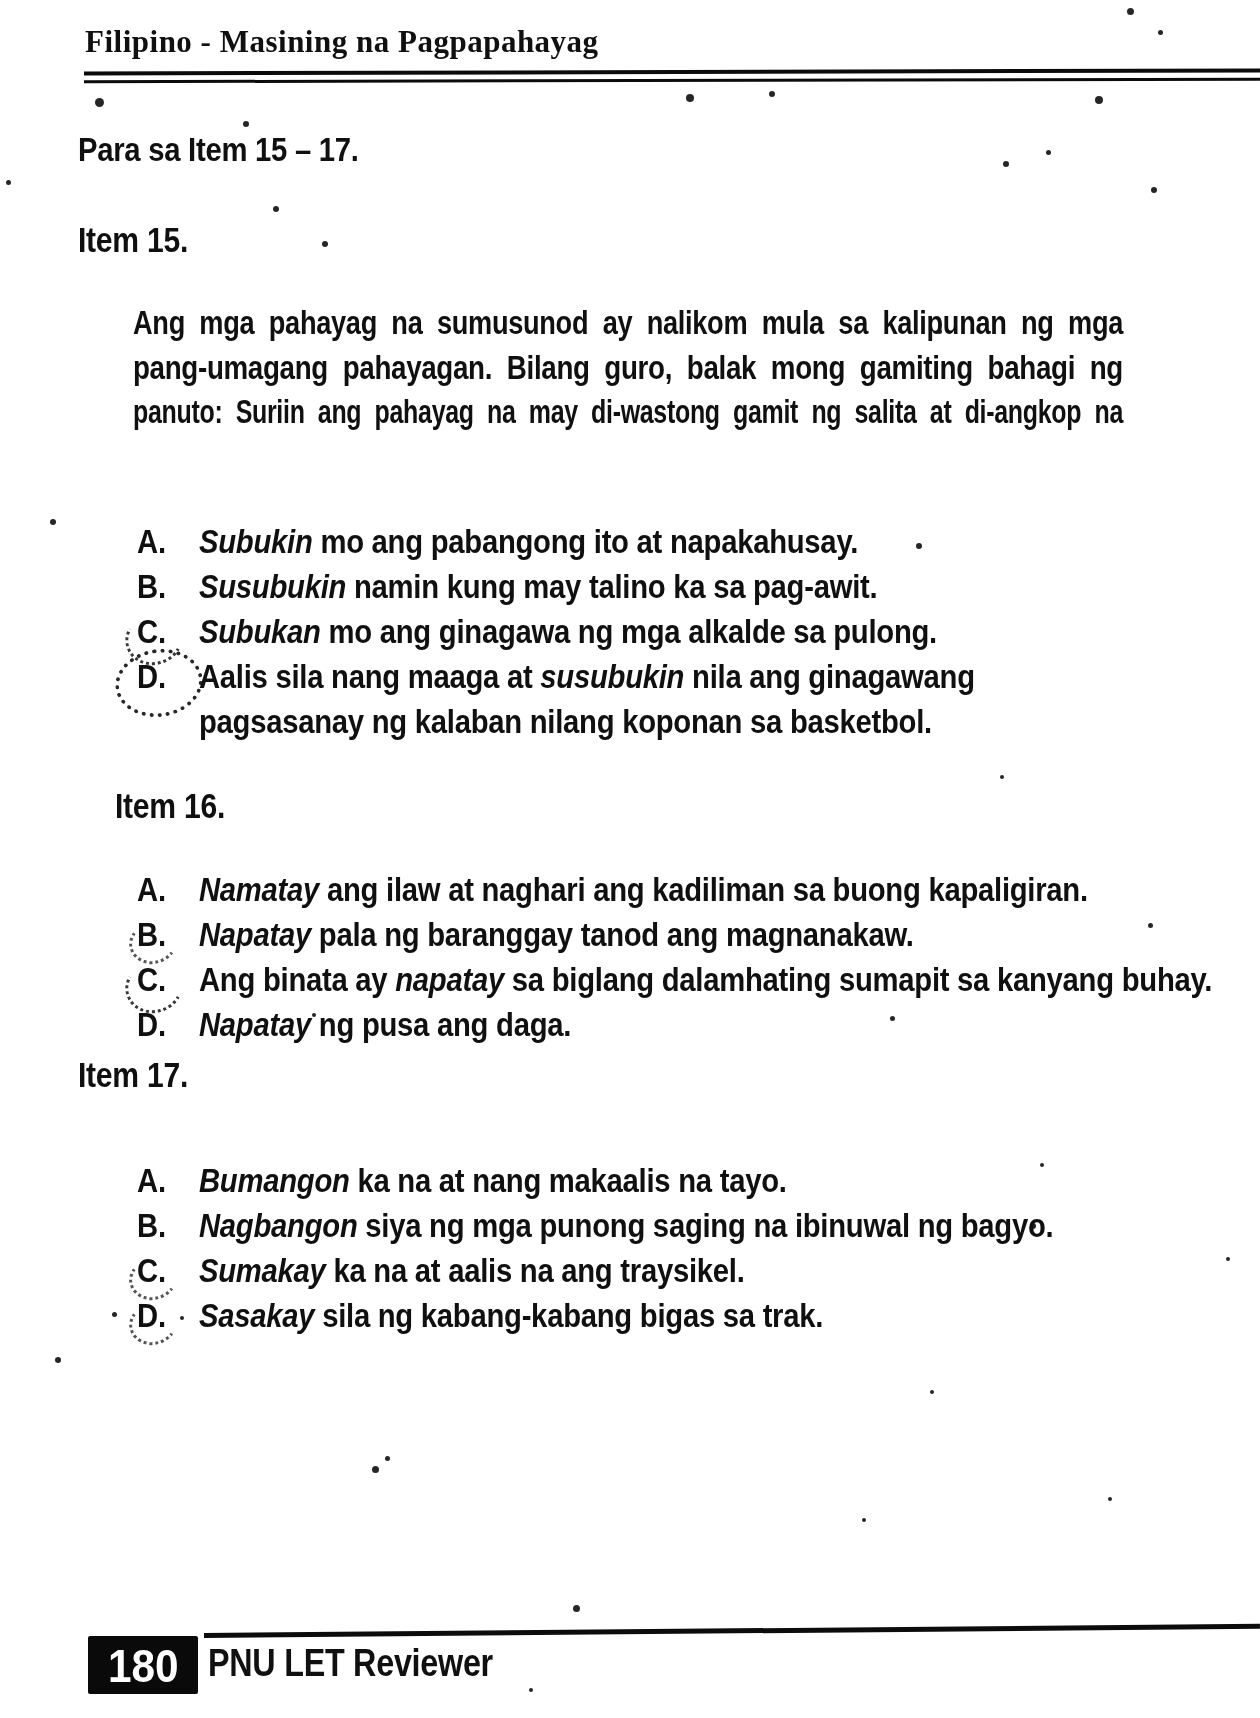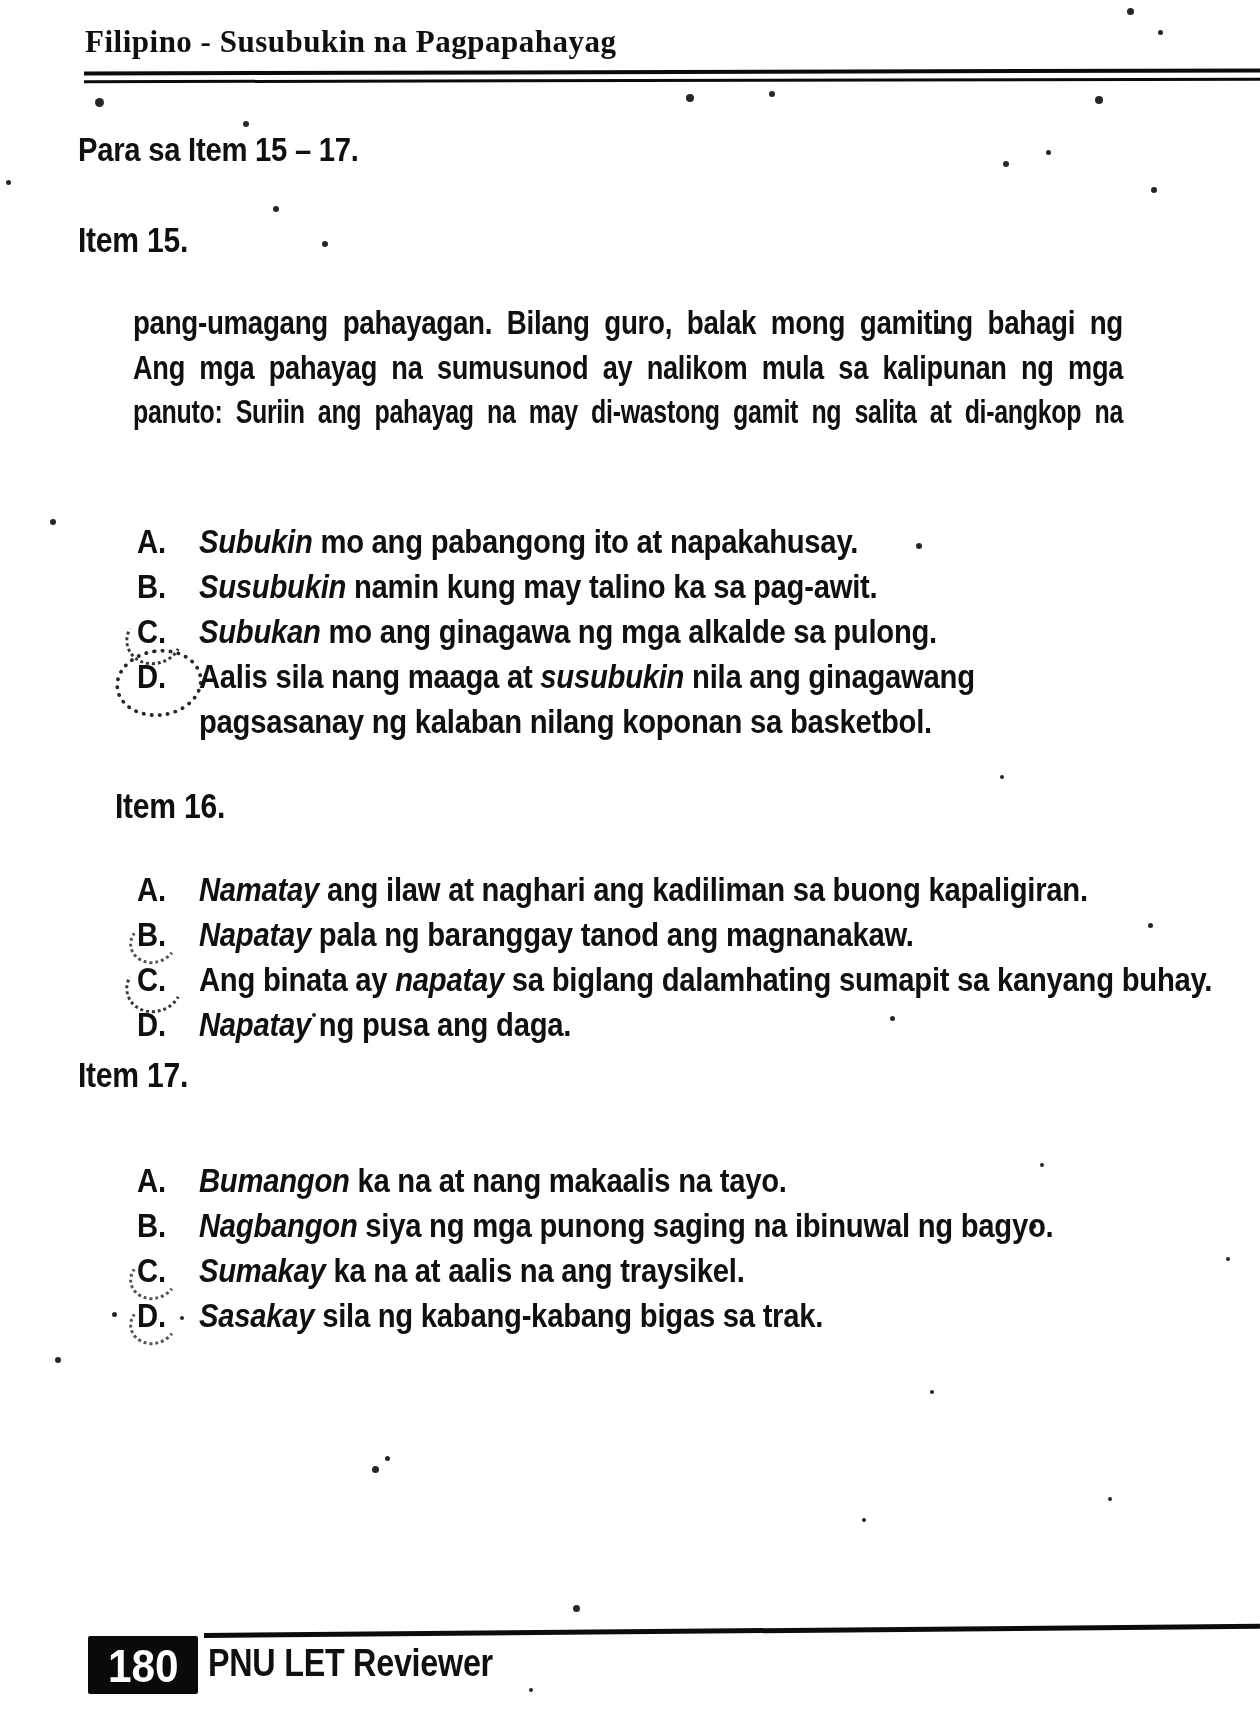--- a/index.html
+++ b/index.html
@@ -54,35 +54,35 @@
                display:flex;align-items:center;justify-content:center;border-radius:2px;}
   .pagenum{color:#ffffff;font-weight:bold;font-size:47px;transform:scaleX(0.9);}
   .foot-label{left:208px;top:1642px;font-weight:bold;font-size:38px;}
   .speck{position:absolute;background:#141414;border-radius:50%;opacity:.92;}
 </style>
 </head>
 <body>
 
 <div class="page">
 
-  <div class="abs hdr-title">Filipino - Susubukin na Pagpapahayag</div>
+  <div class="abs hdr-title">Filipino - Masining na Pagpapahayag</div>
   <div class="rule rule1"></div>
   <div class="rule rule2"></div>
 
   <div class="abs intro bodytext">
     <span class="cond">Para sa Item 15 – 17.</span>
   </div>
 
   <div class="abs h15 itemhead">
     <span class="cond">Item 15.</span>
   </div>
 
   <div class="abs stim">
+    <div class="line"><span class="fitline" style="transform: scaleX(0.800192);">Ang mga pahayag na sumusunod ay nalikom mula sa kalipunan ng mga</span></div>
     <div class="line"><span class="fitline" style="transform: scaleX(0.816137);">pang-umagang pahayagan. Bilang guro, balak mong gamiting bahagi ng</span></div>
-    <div class="line"><span class="fitline" style="transform: scaleX(0.800192);">Ang mga pahayag na sumusunod ay nalikom mula sa kalipunan ng mga</span></div>
     <div class="line"><span class="fitline" style="transform: scaleX(0.733894);">panuto: Suriin ang pahayag na may di-wastong gamit ng salita at di-angkop na</span></div>
   </div>
 
   <div class="abs opts o15">
     <div class="opt">
       <span class="olabel">A.</span>
       <span class="otext"><span></span><i>Subukin</i><span> mo ang pabangong ito at napakahusay.</span></span>
     </div>
     <div class="opt">
       <span class="olabel">B.</span>

